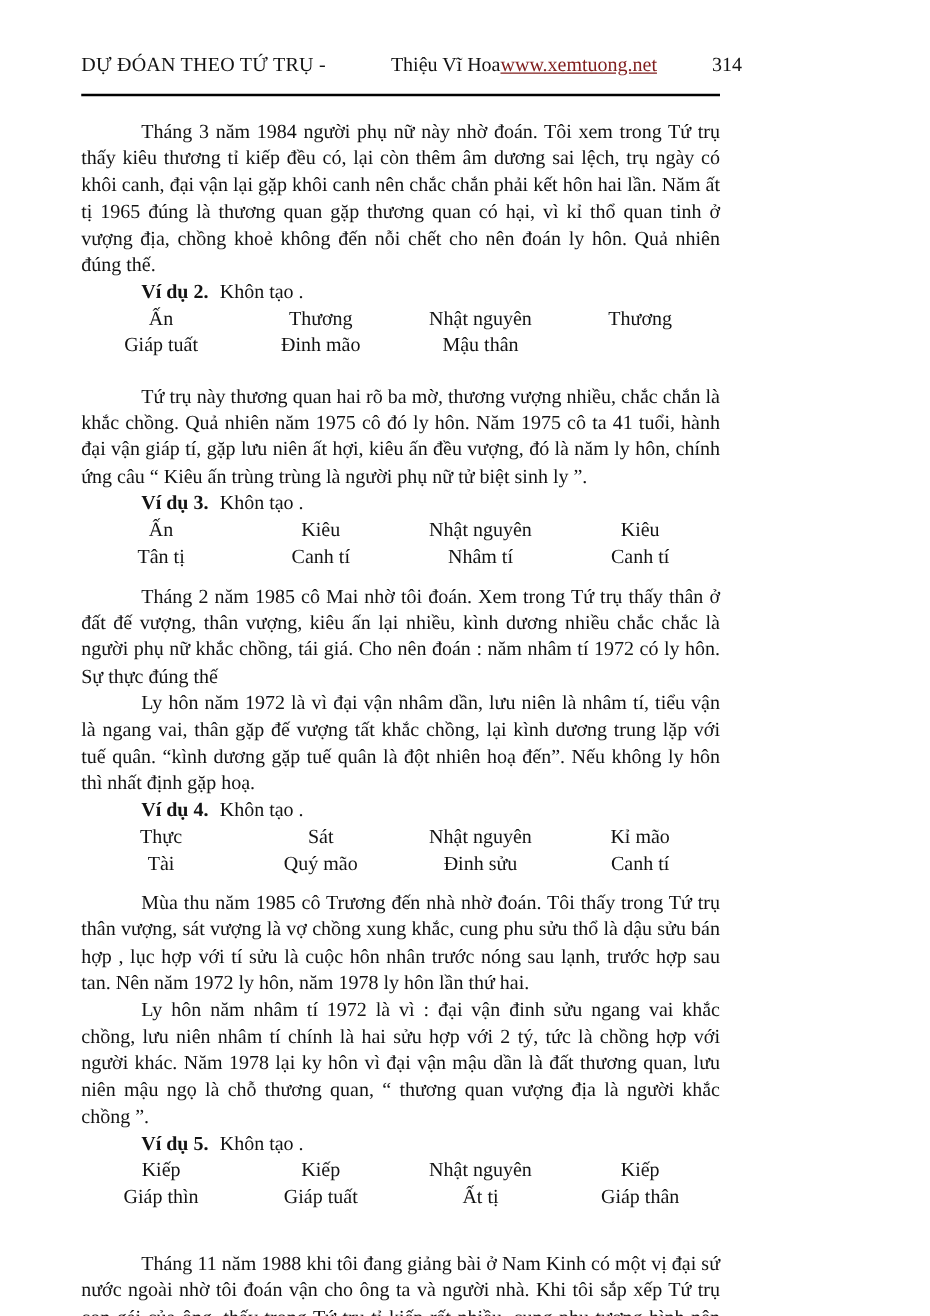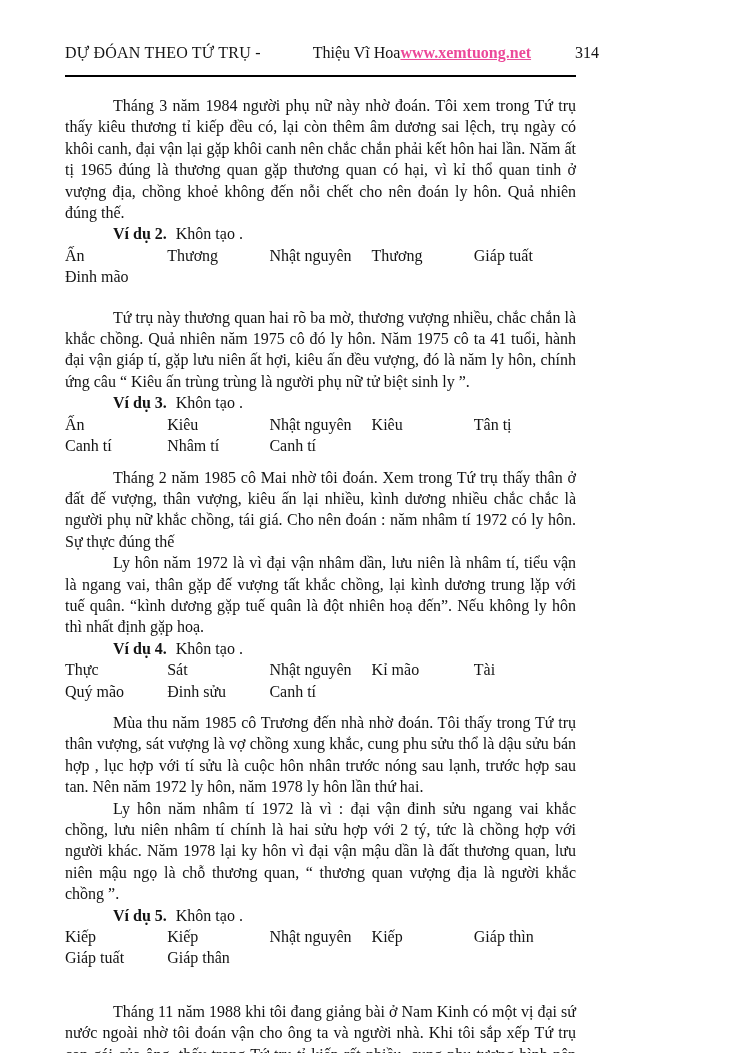--- a/index.html
+++ b/index.html
@@ -18,40 +18,41 @@
   }
   .header {
     display: flex;
     align-items: baseline;
     padding: 44px 56px 0 65px;
     font-size: 16px;
     white-space: nowrap;
   }
   .header .title { letter-spacing: 0.2px; }
   .header .author { margin-left: 52px; }
-  .header .website { margin-left: auto; text-decoration: underline; color: #ec4899; font-weight: bold; }
+  .header .website { margin-left: auto; text-decoration: underline; color: #7f1d1d; }
   .header .pagenum { margin-left: 44px; }
   .header-rule {
     margin: 13px 56px 0 65px;
     border: 0;
     border-top: 2px solid #000;
     height: 0;
   }
   .content {
     padding: 18px 56px 0 65px;
     font-size: 16px;
     line-height: 21.4px;
     text-align: justify;
   }
   p.body-par { margin: 0; text-indent: 48px; }
   .ex-label { margin: 0; text-indent: 48px; text-align: left; }
   .ex-label .ex-type { margin-left: 9px; }
   .pillar-table {
     display: grid;
-    grid-template-columns: 1fr 1fr 1fr 1fr 1fr;
+    grid-template-columns: 1fr 1fr 1fr 1fr;
+    text-align: center;
     margin: 0 0 10px 0;
   }
   .pillar-table .cell { line-height: 21.4px; }
   .pillar-table.gap-lg { margin-bottom: 19px; }
   .pillar-table.gap-xl { margin-bottom: 32px; }
 </style>
 </head>
 <body>
 
 <div class="page">
@@ -69,20 +70,21 @@
     <p class="body-par">Tháng 3 năm 1984 người phụ nữ này nhờ đoán. Tôi xem trong Tứ trụ thấy kiêu thương tỉ kiếp đều có, lại còn thêm âm dương sai lệch, trụ ngày có khôi canh, đại vận lại gặp khôi canh nên chắc chắn phải kết hôn hai lần. Năm ất tị 1965 đúng là thương quan gặp thương quan có hại, vì kỉ thổ quan tinh ở vượng địa, chồng khoẻ không đến nỗi chết cho nên đoán ly hôn. Quả nhiên đúng thế.</p>
 
     <p class="ex-label"><b>Ví dụ 2.</b><span class="ex-type">Khôn tạo .</span></p>
     <div class="pillar-table gap-lg">
       <span class="cell">Ấn</span>
       <span class="cell">Thương</span>
       <span class="cell">Nhật nguyên</span>
       <span class="cell">Thương</span>
       <span class="cell">Giáp tuất</span>
       <span class="cell">Đinh mão</span>
+      <span class="cell">Mậu thân</span>
     </div>
 
     <p class="body-par">Tứ trụ này thương quan hai rõ ba mờ, thương vượng nhiều, chắc chắn là khắc chồng. Quả nhiên năm 1975 cô đó ly hôn. Năm 1975 cô ta 41 tuổi, hành đại vận giáp tí, gặp lưu niên ất hợi, kiêu ấn đều vượng, đó là năm ly hôn, chính ứng câu “ Kiêu ấn trùng trùng là người phụ nữ tử biệt sinh ly ”.</p>
 
     <p class="ex-label"><b>Ví dụ 3.</b><span class="ex-type">Khôn tạo .</span></p>
     <div class="pillar-table">
       <span class="cell">Ấn</span>
       <span class="cell">Kiêu</span>
       <span class="cell">Nhật nguyên</span>
       <span class="cell">Kiêu</span>
@@ -111,19 +113,20 @@
     <p class="body-par">Ly hôn năm nhâm tí 1972 là vì : đại vận đinh sửu ngang vai khắc chồng, lưu niên nhâm tí chính là hai sửu hợp với 2 tý, tức là chồng hợp với người khác. Năm 1978 lại ky hôn vì đại vận mậu dần là đất thương quan, lưu niên mậu ngọ là chỗ thương quan, “ thương quan vượng địa là người khắc chồng ”.</p>
 
     <p class="ex-label"><b>Ví dụ 5.</b><span class="ex-type">Khôn tạo .</span></p>
     <div class="pillar-table gap-xl">
       <span class="cell">Kiếp</span>
       <span class="cell">Kiếp</span>
       <span class="cell">Nhật nguyên</span>
       <span class="cell">Kiếp</span>
       <span class="cell">Giáp thìn</span>
       <span class="cell">Giáp tuất</span>
+      <span class="cell">Ất tị</span>
       <span class="cell">Giáp thân</span>
     </div>
 
     <p class="body-par">Tháng 11 năm 1988 khi tôi đang giảng bài ở Nam Kinh có một vị đại sứ nước ngoài nhờ tôi đoán vận cho ông ta và người nhà. Khi tôi sắp xếp Tứ trụ con gái của ông, thấy trong Tứ trụ tỉ kiếp rất nhiều, cung phu tương hình nên khắc chồng rất nặng. Do vậy đoán năm 1975 nhất định phải ly hôn. Quả đúng tháng 5 năm 1975 vừa lấy chồng thì tháng 7 đã ly hôn.</p>
 
   </div>
 </div>
 
 </body></html>

